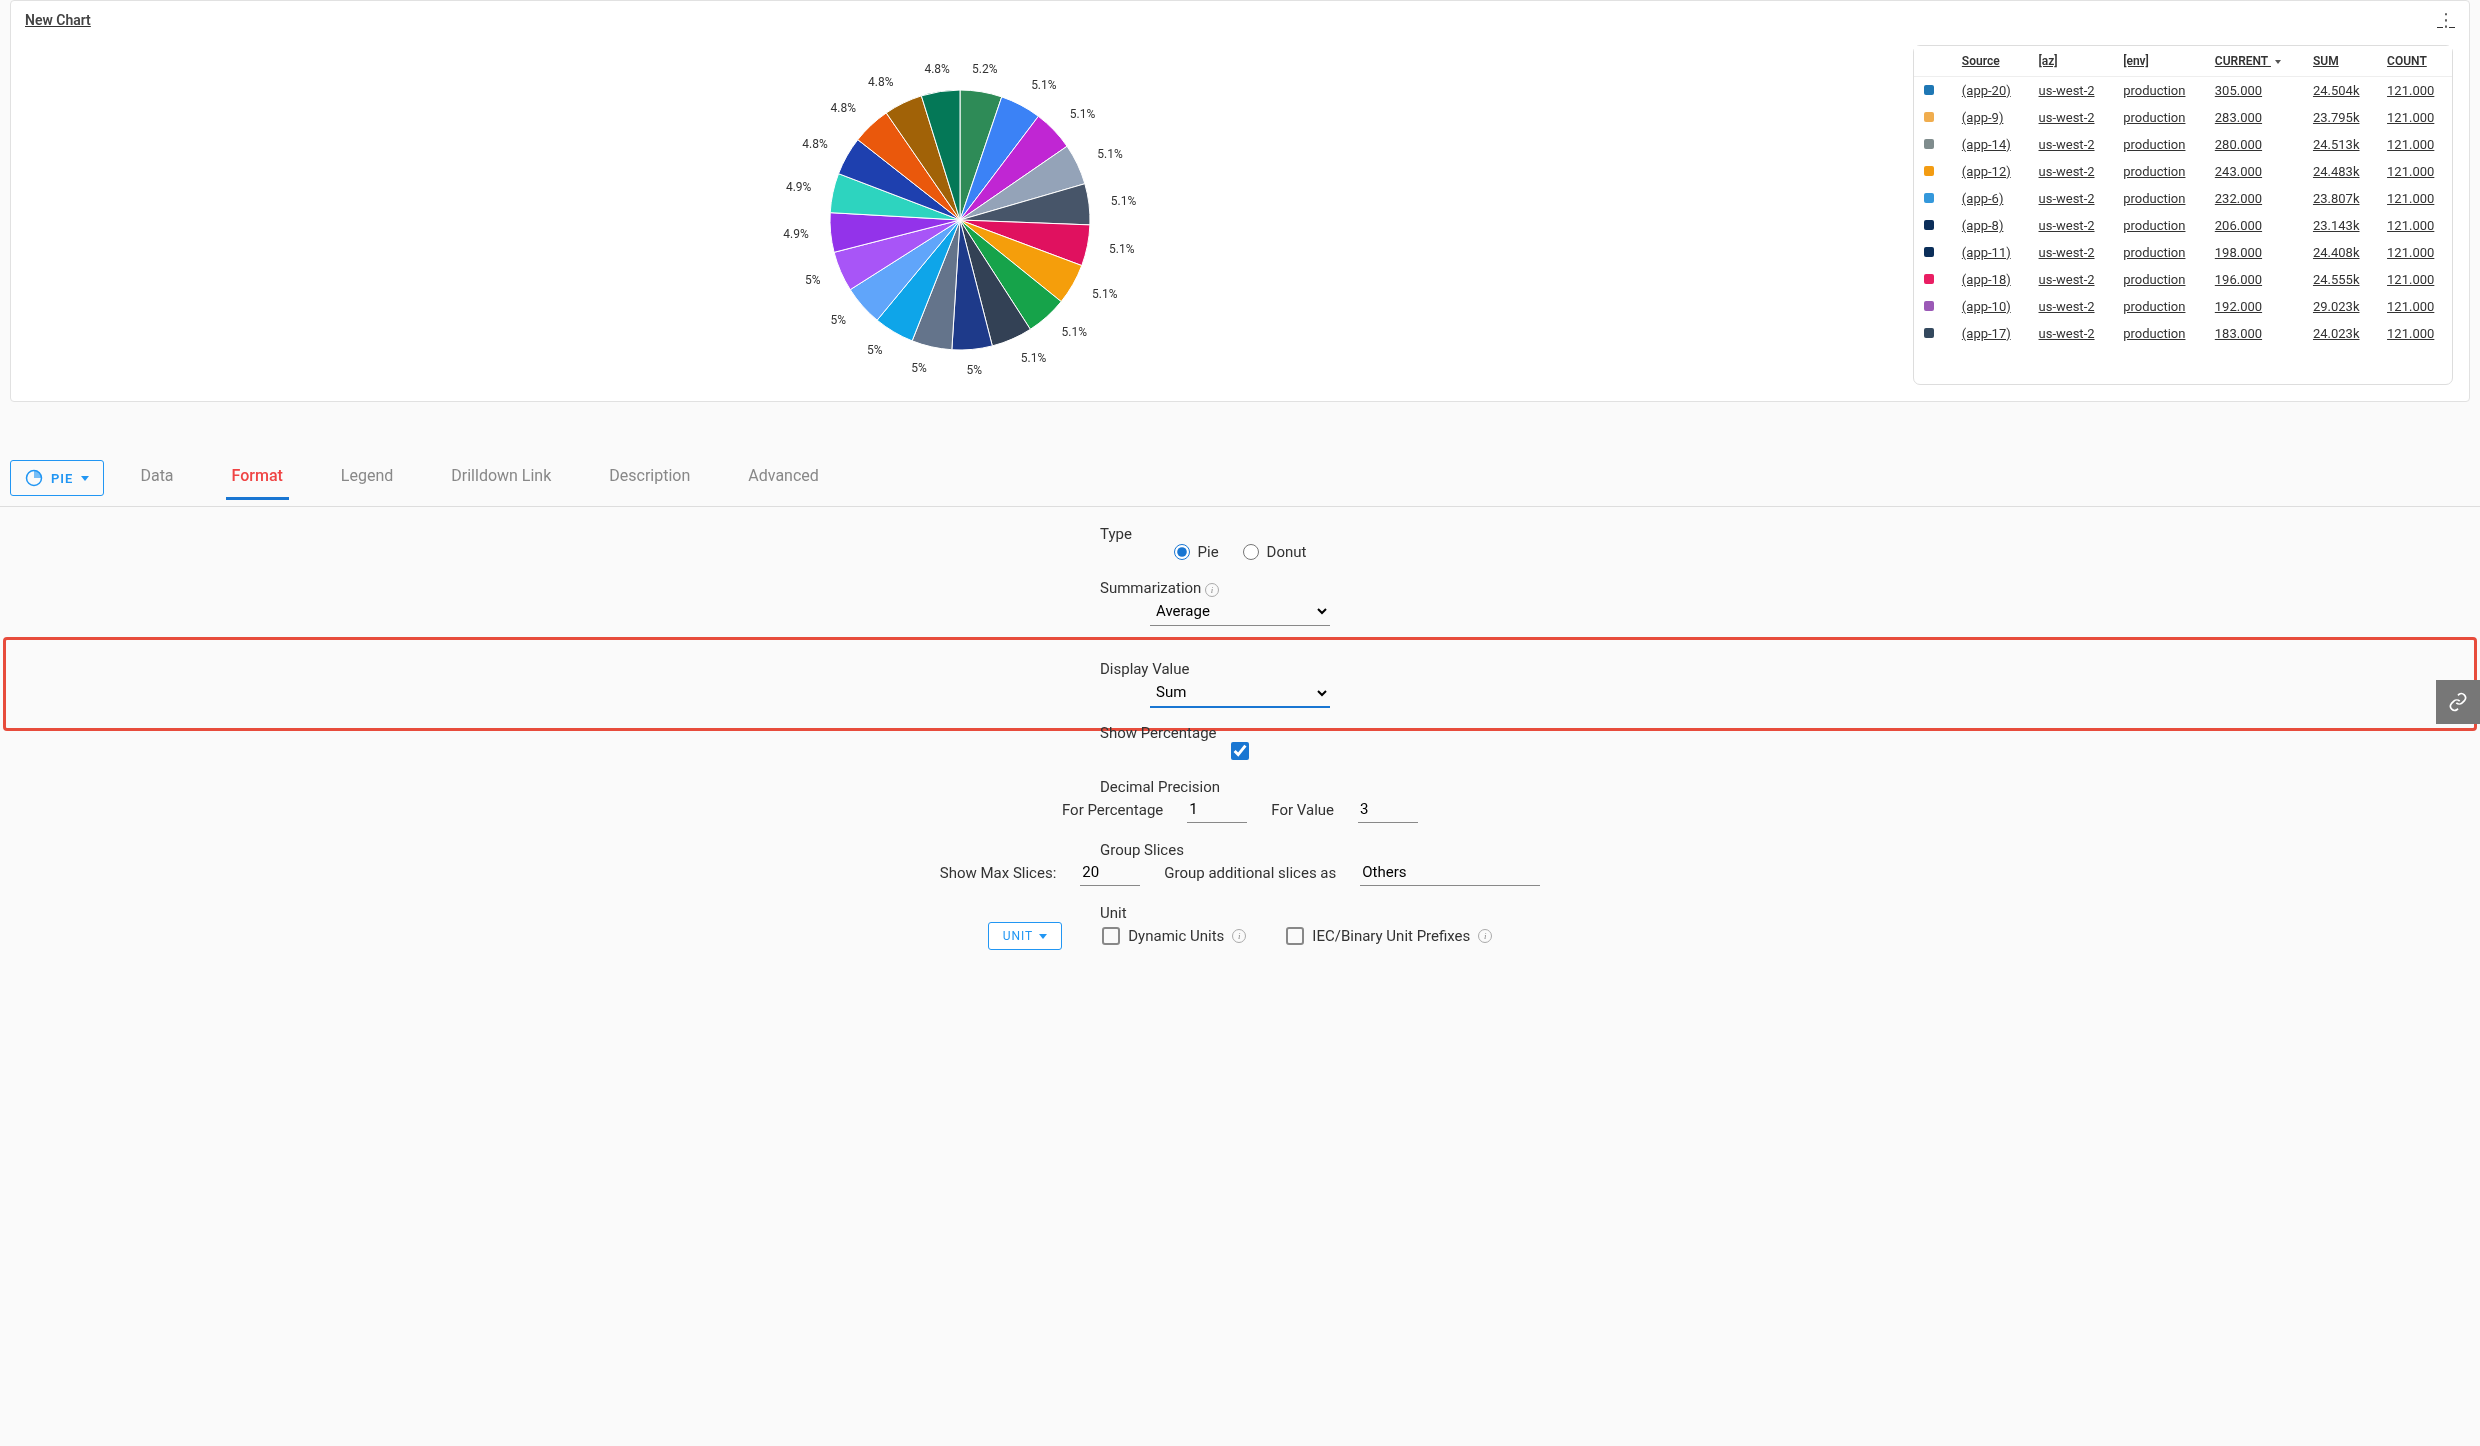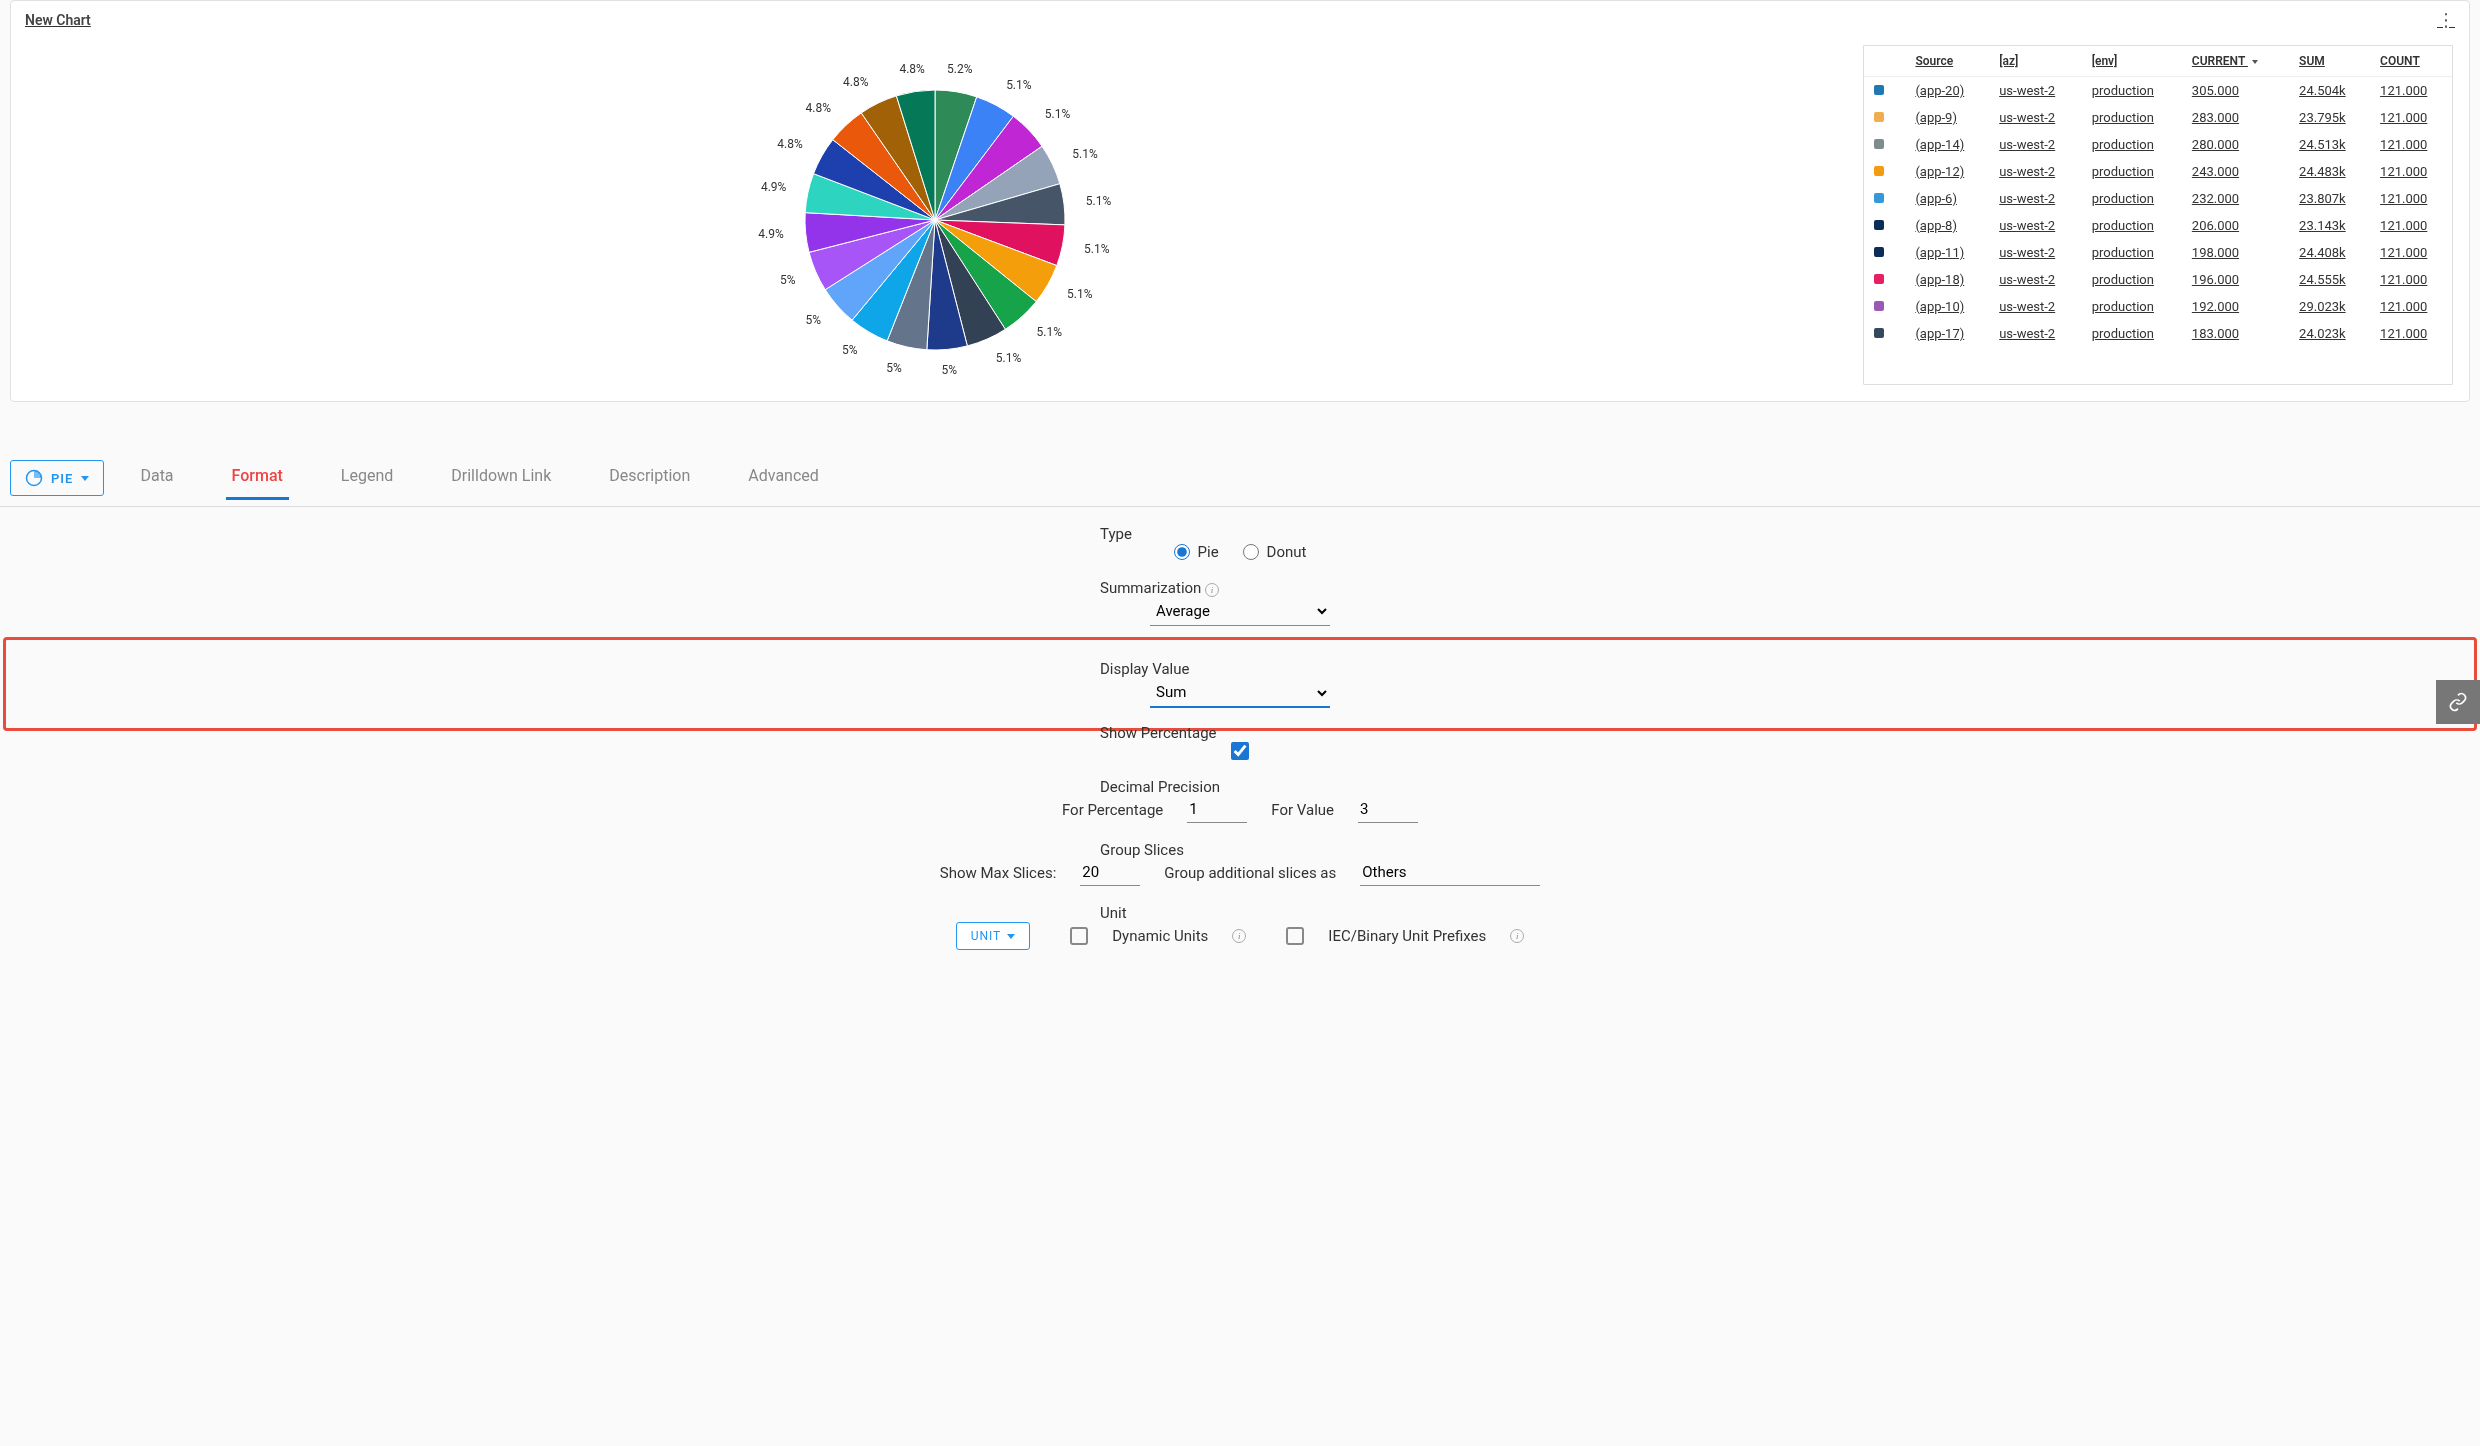--- a/index.html
+++ b/index.html
@@ -4,21 +4,21 @@
 <style>
 * { box-sizing: border-box; margin: 0; padding: 0; font-family: -apple-system, BlinkMacSystemFont, "Segoe UI", Roboto, sans-serif; }
 body { background: #fafafa; padding: 0; color: #333; }
 .chart-panel { background: #fff; border: 1px solid #e1e1e1; border-radius: 4px; margin: 0 10px 0 10px; text-decoration: underline; }
 .chart-header { display: flex; justify-content: space-between; align-items: center; padding: 10px 14px 8px; }
 .chart-title { font-size: 14px; font-weight: 600; color: #444; }
 .kebab { cursor: pointer; color: #555; font-size: 18px; line-height: 1; }
 .chart-body { display: flex; padding: 8px 16px 16px; gap: 20px; }
 .pie-area { flex: 1; display: flex; justify-content: center; align-items: center; position: relative; min-height: 340px; }
 .pie-svg { width: 360px; height: 340px; }
-.legend-table { width: 590px; border: 1px solid #ddd; border-radius: 1px; font-size: 13px; }
+.legend-table { width: 540px; border: 1px solid #ddd; border-radius: 7px; font-size: 13px; }
 .legend-table table { width: 100%; border-collapse: collapse; }
 .legend-table th { text-align: left; padding: 8px 10px; font-weight: 600; font-size: 12px; border-bottom: 1px solid #eee; background: #fff; }
 .legend-table td { padding: 6px 10px; font-size: 13px; color: #333; }
 .legend-swatch { display: inline-block; width: 10px; height: 10px; border-radius: 2px; margin-right: 4px; }
 .sortable { cursor: pointer; }
 .sortable svg { vertical-align: middle; margin-left: 2px; }
 
 .tabs-row { display: flex; align-items: center; padding: 18px 10px 0 10px; gap: 30px; border-bottom: 1px solid #ddd; margin-top: 40px; }
 .pie-type-btn { display: inline-flex; align-items: center; gap: 8px; border: 1px solid #2196f3; color: #2196f3; padding: 8px 14px; border-radius: 3px; font-size: 13px; font-weight: 600; letter-spacing: 1px; cursor: pointer; margin-bottom: 10px; }
 .pie-type-btn svg { width: 18px; height: 18px; }
@@ -32,21 +32,21 @@
 .radio-lbl { display: inline-flex; align-items: center; gap: 8px; font-size: 15px; cursor: pointer; }
 input[type=radio] { width: 16px; height: 16px; accent-color: #1976d2; }
 input[type=checkbox] { width: 18px; height: 18px; accent-color: #1976d2; }
 .underline-select { border: none; border-bottom: 1px solid #888; background: none; font-size: 15px; padding: 4px 2px; width: 180px; cursor: pointer; }
 .underline-input { border: none; border-bottom: 1px solid #888; background: none; font-size: 15px; padding: 4px 2px; width: 60px; }
 .underline-input.wide { width: 180px; }
 .highlighted { border: 3px solid #e74c3c; border-radius: 4px; padding: 20px; margin: -7px; }
 .highlighted .underline-select { border-bottom: 2px solid #1976d2; }
 .inline-label { font-size: 15px; color: #333; }
 .unit-btn { border: 1px solid #2196f3; color: #2196f3; padding: 6px 14px; border-radius: 3px; font-size: 12px; letter-spacing: 1px; background: #fff; cursor: pointer; display: inline-flex; align-items: center; gap: 6px; }
-.chk-lbl { display: inline-flex; align-items: center; gap: 24px; font-size: 15px; cursor: pointer; }
+.chk-lbl { display: inline-flex; align-items: center; gap: 8px; font-size: 15px; cursor: pointer; }
 .chk-box-empty { width: 18px; height: 18px; border: 2px solid #888; border-radius: 3px; display: inline-block; }
 
 .link-fab { position: fixed; right: 0; top: 680px; width: 44px; height: 44px; background: #777; display: flex; align-items: center; justify-content: center; cursor: pointer; }
 .link-fab svg { width: 20px; height: 20px; stroke: #fff; }
 
 .info-icon { display: inline-flex; width: 14px; height: 14px; border: 1px solid #aaa; border-radius: 50%; align-items: center; justify-content: center; font-size: 9px; color: #888; font-style: italic; font-family: serif; }
 .chev-down { display: inline-block; width: 0; height: 0; border-left: 4px solid transparent; border-right: 4px solid transparent; border-top: 5px solid currentColor; }
 .slice-label { font-size: 12px; fill: #333; }
 </style>
 </head>

